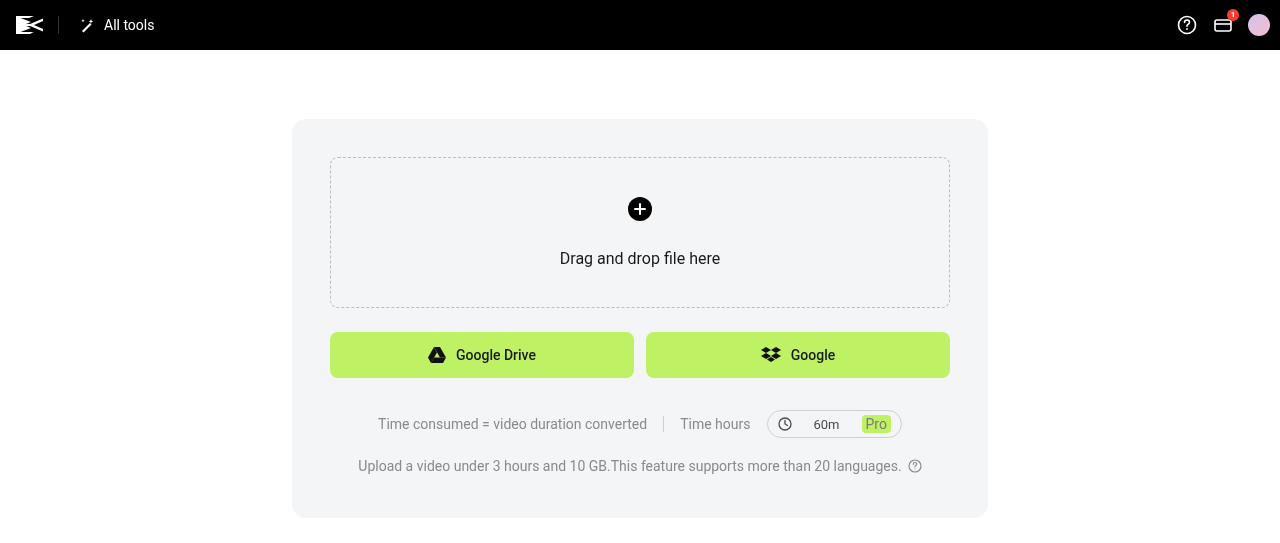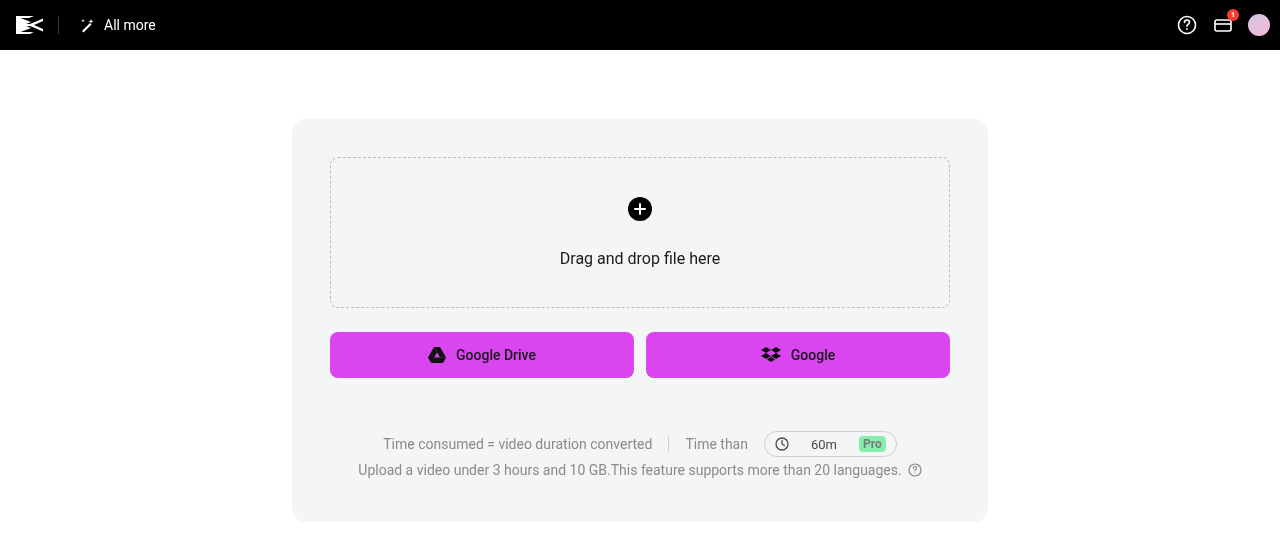--- a/index.html
+++ b/index.html
@@ -132,74 +132,74 @@
       color: #1a1a1a;
     }
     .source-row {
       display: flex;
       gap: 12px;
       margin-top: 24px;
     }
     .source-btn {
       flex: 1;
       height: 46px;
-      background: #d946ef;
+      background: #bef264;
       border: none;
       border-radius: 8px;
       display: flex;
       align-items: center;
       justify-content: center;
       gap: 10px;
       font-size: 14px;
       font-weight: 500;
       color: #1a1a1a;
       cursor: pointer;
     }
     .source-btn svg { display: block; }
 
     .info-row {
       display: flex;
       align-items: center;
       justify-content: center;
       gap: 16px;
-      margin-top: 53px;
+      margin-top: 32px;
       font-size: 14px;
       color: #8a8a8a;
     }
     .info-divider {
       width: 1px;
       height: 16px;
       background: #d0d0d0;
     }
     .time-pill {
       display: flex;
       align-items: center;
       gap: 22px;
       border: 1px solid #d0d0d0;
       border-radius: 999px;
       padding: 4px 10px;
       color: #4a4a4a;
       font-size: 13px;
     }
     .time-pill svg { display: block; }
     .pro-badge {
-      font-size: 12px;
-      font-weight: 700;
-      background: #86efac;
+      font-size: 14px;
+      font-weight: 400;
+      background: #bef264;
       color: #7a7a7a;
       border-radius: 4px;
       padding: 1px 4px;
     }
 
     .hint-row {
       display: flex;
       align-items: center;
       justify-content: center;
       gap: 6px;
-      margin-top: 5px;
+      margin-top: 20px;
       font-size: 14px;
       color: #8a8a8a;
       text-align: left;
     }
     .hint-row svg { display: block; flex-shrink: 0; }
   </style>
 </head>
 <body>
 
 <div class="header">
@@ -212,21 +212,21 @@
         <polygon points="14,8 27,2.5 27,5 18,9 27,13 27,15.5 14,10" fill="#ffffff"></polygon>
       </svg>
     </div>
     <div class="divider-v"></div>
     <div class="all-tools">
       <svg width="17" height="17" viewBox="0 0 17 17">
         <path d="M3 14 L11 6 L12.5 7.5 L4.5 15.5 Z" fill="#ffffff"></path>
         <path d="M12 2 L12.7 3.7 L14.4 4.4 L12.7 5.1 L12 6.8 L11.3 5.1 L9.6 4.4 L11.3 3.7 Z" fill="#ffffff"></path>
         <path d="M4 2 L4.5 3.2 L5.7 3.7 L4.5 4.2 L4 5.4 L3.5 4.2 L2.3 3.7 L3.5 3.2 Z" fill="#ffffff"></path>
       </svg>
-      <span>All more</span>
+      <span>All tools</span>
     </div>
   </div>
   <div class="header-right">
     <div class="header-icon">
       <svg width="20" height="20" viewBox="0 0 20 20" fill="none" stroke="#ffffff" stroke-width="1.6">
         <circle cx="10" cy="10" r="8.5"></circle>
         <path d="M7.5 7.5 C7.5 6 8.6 5 10 5 C11.4 5 12.5 6 12.5 7.3 C12.5 8.5 11.5 9 10.7 9.6 C10.2 10 10 10.4 10 11.2" stroke-linecap="round"></path>
         <circle cx="10" cy="14" r="0.9" fill="#ffffff" stroke="none"></circle>
       </svg>
     </div>
@@ -270,21 +270,21 @@
           <polygon points="15,6 20,9 15,12 10,9" fill="#111111"></polygon>
           <polygon points="10,10 14,12.5 10,15 6,12.5" fill="#111111"></polygon>
         </svg>
         <span>Google</span>
       </button>
     </div>
 
     <div class="info-row">
       <span>Time consumed = video duration converted</span>
       <div class="info-divider"></div>
-      <span>Time than</span>
+      <span>Time hours</span>
       <div class="time-pill">
         <svg width="14" height="14" viewBox="0 0 14 14" fill="none" stroke="#4a4a4a" stroke-width="1.3">
           <circle cx="7" cy="7" r="6"></circle>
           <path d="M7 3.5 L7 7 L9.5 8.5" stroke-linecap="round"></path>
         </svg>
         <span>60m</span>
         <span class="pro-badge">Pro</span>
       </div>
     </div>
 

